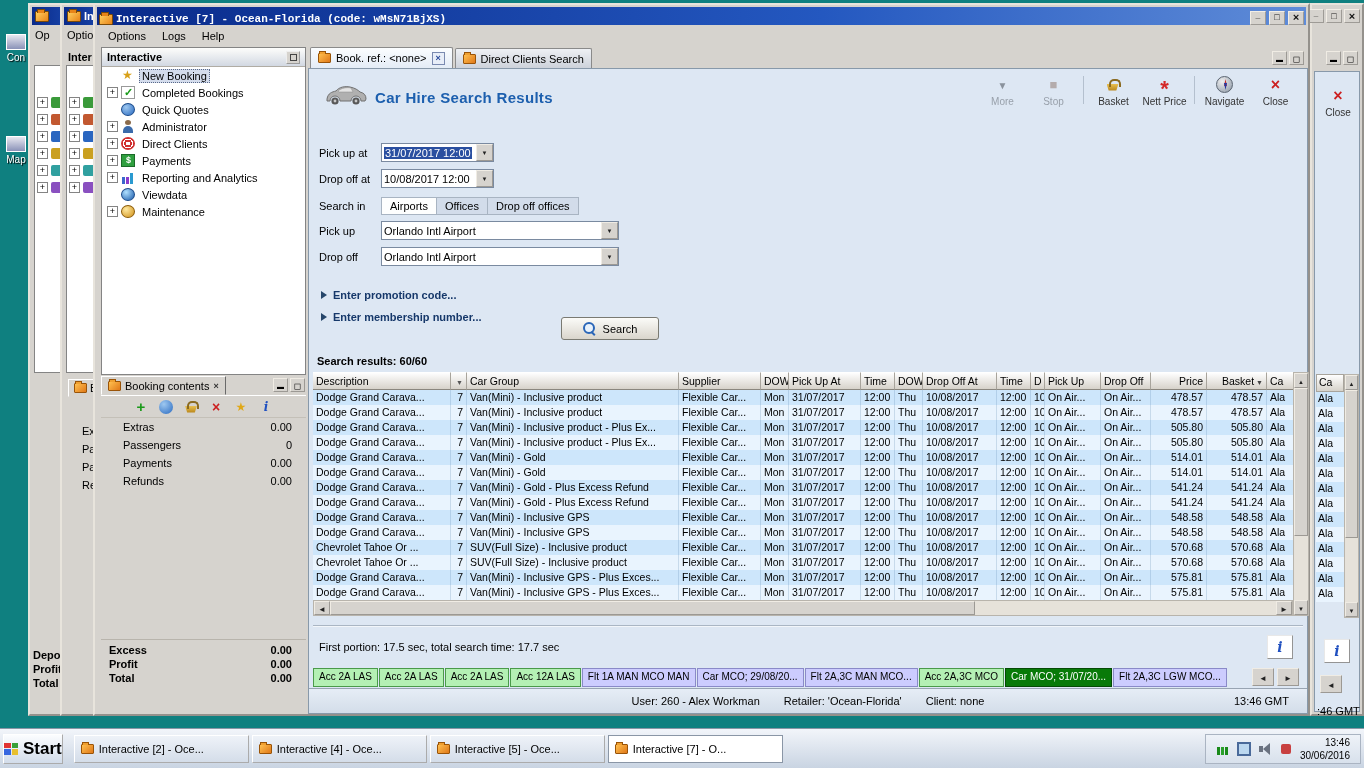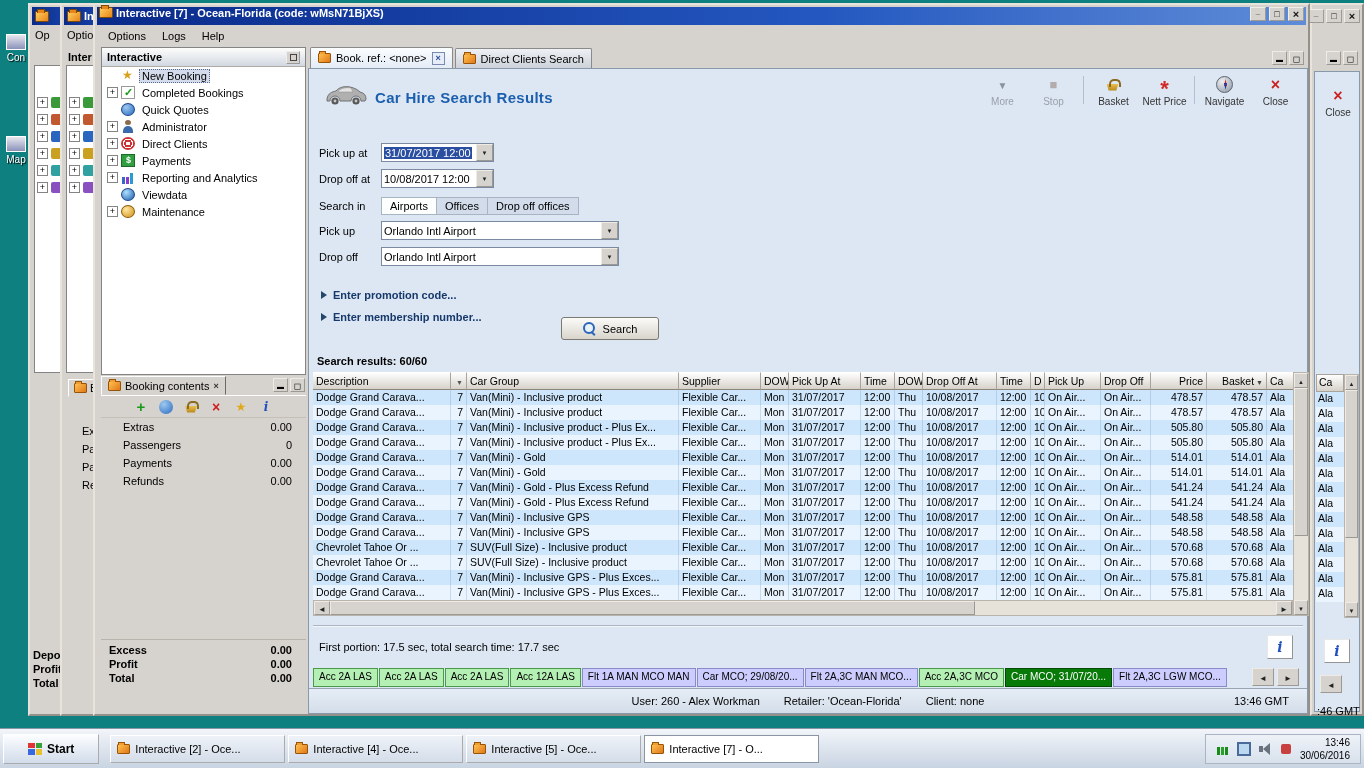--- a/index.html
+++ b/index.html
@@ -1,21 +1,21 @@
 <!DOCTYPE html>
 <html><head>
 <meta charset="utf-8">
 <style>
 *{margin:0;padding:0;box-sizing:border-box;}
 body{font-family:"Liberation Sans",sans-serif;background:#000;}
 .screen{position:relative;width:1364px;height:768px;background:#0f8080;overflow:hidden;font-size:11px;color:#000;}
 
 
 .winframe{position:absolute;background:#d6d3ce;border:2px outset #e8e4dc;}
-.titlebar{position:absolute;left:2px;top:2px;right:2px;height:18px;background:linear-gradient(90deg,#092a8a,#2458c0 60%,#5f8cd8);display:flex;align-items:flex-start;gap:3px;padding:0 2px;color:#fff;}
+.titlebar{position:absolute;left:2px;top:2px;right:2px;height:18px;background:linear-gradient(90deg,#092a8a,#2458c0 60%,#5f8cd8);display:flex;align-items:flex-end;gap:3px;padding:0 2px;color:#fff;font-family:Liberation Mono, monospace;}
 .title-text{font-weight:bold;font-size:11px;white-space:nowrap;overflow:hidden;flex:1;}
 .tbtn{width:16px;height:14px;background:#d6d3ce;border:1px outset #f2eee6;color:#111;font-size:8px;line-height:12px;text-align:center;font-weight:bold;flex:none;}
 .g-min::before{content:"_";position:relative;top:-2px;}
 .g-max::before{content:"□";font-size:9px;}
 .g-close::before{content:"×";font-size:11px;}
 .g-down::before{content:"▼";font-size:6px;color:#222;}
 .g-up::before{content:"▲";font-size:6px;color:#222;}
 .g-left::before{content:"◄";font-size:8px;color:#222;}
 .g-right::before{content:"►";font-size:8px;color:#222;}
 .g-dash::before{content:"▬";font-size:7px;}
@@ -202,21 +202,21 @@
 .stab-green{background:#b4f0b4;border-color:#4a9a4a;}
 .stab-lavender{background:#ccccfe;border-color:#8a8ac8;}
 .stab-active{background:#087a08;border-color:#044a04;color:#fff;}
 .stab-arrows{position:absolute;right:8px;top:599px;display:flex;gap:3px;}
 .sarr{width:22px;height:18px;background:#d6d3ce;border:1px outset #f0ece4;text-align:center;line-height:16px;}
 .dp-statusbar{position:absolute;left:0;right:0;bottom:0;height:25px;border-top:1px solid #98a4b2;background:linear-gradient(#e6edf6,#d3dde9);display:flex;align-items:center;justify-content:center;gap:24px;}
 .sb-time{position:absolute;right:18px;}
 
 
 .taskbar{position:absolute;left:0;bottom:0;width:1364px;height:40px;background:linear-gradient(#f2f5fa,#c9d4e2);border-top:1px solid #8a96a6;display:flex;align-items:center;padding:0 3px;gap:3px;z-index:20;}
-.start-btn{height:30px;display:flex;align-items:center;gap:5px;padding:0 24px;background:linear-gradient(#fcfdff,#d2dcea);border:1px outset #fff;font-weight:bold;font-size:12px;flex:none;}
+.start-btn{height:30px;display:flex;align-items:center;gap:5px;padding:0 0;background:linear-gradient(#fcfdff,#d2dcea);border:1px outset #fff;font-weight:bold;font-size:17px;flex:none;}
 .flag{width:14px;height:12px;display:grid;grid-template-columns:1fr 1fr;grid-template-rows:1fr 1fr;gap:1px;flex:none;}
 .flag span{display:block;}
 .f1{background:#e03434;} .f2{background:#38a038;} .f3{background:#3868e0;} .f4{background:#e8c030;}
 .tk-buttons{display:flex;gap:3px;margin-left:8px;}
 .tk-btn{height:28px;width:175px;display:flex;align-items:center;gap:5px;padding:0 6px;background:linear-gradient(#eef2f8,#d4dde9);border:1px outset #fff;white-space:nowrap;overflow:hidden;}
 .tk-btn.active{background:#fff;font-weight:normal;border:1px solid #8a96a6;}
 .tray{margin-left:auto;height:30px;display:flex;align-items:center;gap:7px;padding:0 10px;border:1px solid #aab4c2;background:linear-gradient(#eef2f8,#d8e1ec);}
 .tray-ic{width:14px;height:14px;position:relative;flex:none;}
 .chart-icon::before{content:"";position:absolute;left:1px;bottom:1px;width:3px;height:8px;background:#1a8a1a;box-shadow:4px 0 0 #2aa02a,8px 0 0 #1a8a1a;}
 .display-icon{border:2px solid #4a6a9a;background:#bcd8f0;}

